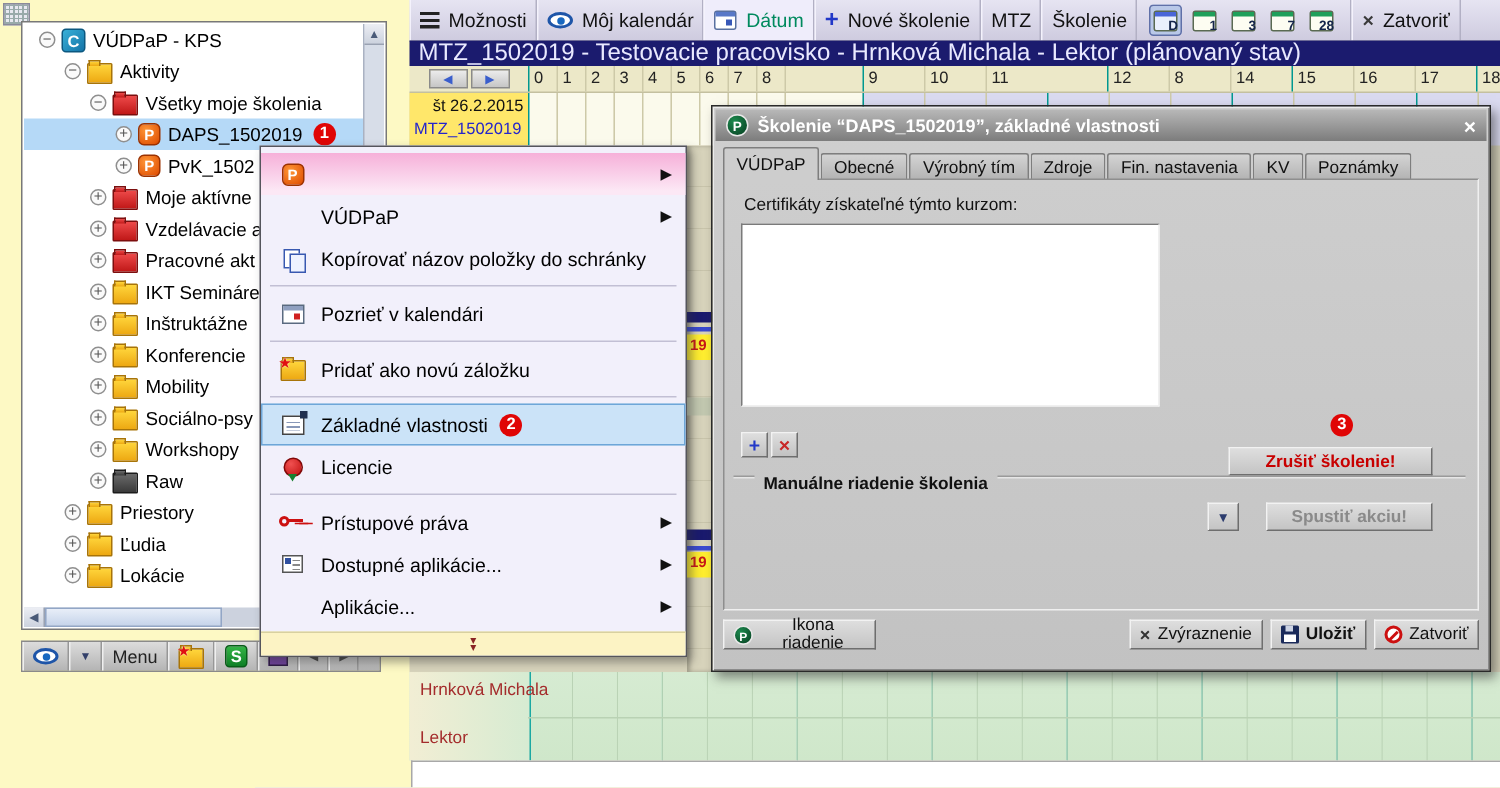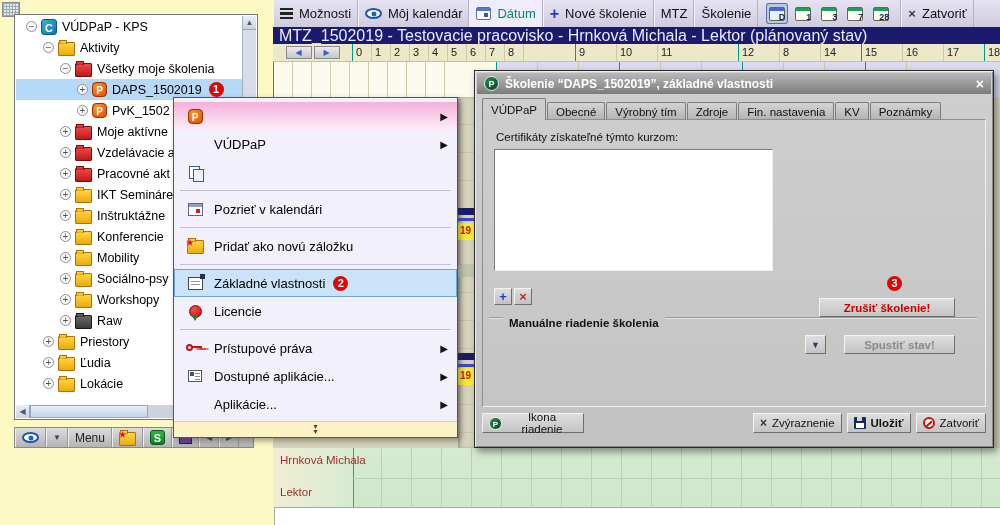--- a/index.html
+++ b/index.html
@@ -420,20 +420,24 @@
         <div class="hcell light" style="width: 41px;">16</div>
         <div class="hcell light" style="width: 41px;">17</div>
         <div class="hcell teal" style="width: 41px;">18</div>
         <div class="hcell light" style="flex: 1 1 0%;"></div>
       </div>
   </div>
 
   <div class="abs khaki-bg"></div>
 
   <div class="abs gantt-row">
+    <div class="gr-left">
+      <div class="gr-date">št 26.2.2015</div>
+      <div class="gr-mtz">MTZ_1502019</div>
+    </div>
     <div id="gantt-cells" style="display:flex;flex:1;">
         <div class="gcell teal cream" style="width: 19px;"></div>
         <div class="gcell light cream" style="width: 19px;"></div>
         <div class="gcell light cream" style="width: 19px;"></div>
         <div class="gcell light cream" style="width: 19px;"></div>
         <div class="gcell light cream" style="width: 19px;"></div>
         <div class="gcell light cream" style="width: 19px;"></div>
         <div class="gcell light cream" style="width: 19px;"></div>
         <div class="gcell light cream" style="width: 19px;"></div>
         <div class="gcell light cream" style="width: 19px;"></div>
@@ -478,20 +482,21 @@
       </div>
       <div class="mi">
         <span class="mic"></span>
         <span class="mlabel">VÚDPaP</span>
         <span class="sub-arrow">▶</span>
       </div>
       <div class="mi">
         <span class="mic">
           <span class="ic copy-icon"></span>
         </span>
+        <span class="mlabel">Kopírovať názov položky do schránky</span>
       </div>
       <div class="msep"></div>
       <div class="mi">
         <span class="mic">
           <span class="ic calendar-view-icon"></span>
         </span>
         <span class="mlabel">Pozrieť v kalendári</span>
       </div>
       <div class="msep"></div>
       <div class="mi">
@@ -569,21 +574,21 @@
       <span class="badge badge3">3</span>
       <button class="btn3d cancel-btn">Zrušiť školenie!</button>
       <div class="manual-row">
         <span class="mline s"></span>
         <span class="manual-label">Manuálne riadenie školenia</span>
         <span class="mline l"></span>
       </div>
       <button class="btn3d dd-arrow">
           <span>▼</span>
         </button>
-      <button class="btn3d run-btn">Spustiť stav!</button>
+      <button class="btn3d run-btn">Spustiť akciu!</button>
     </div>
     <div class="dlg-footer">
       <button class="btn3d ikona-btn">
         <span class="ic plogo small">P</span>
         <span>Ikona riadenie</span>
       </button>
       <div class="footer-right">
         <button class="btn3d fbtn">
           <span class="x-glyph">×</span>
           <span>Zvýraznenie</span>

